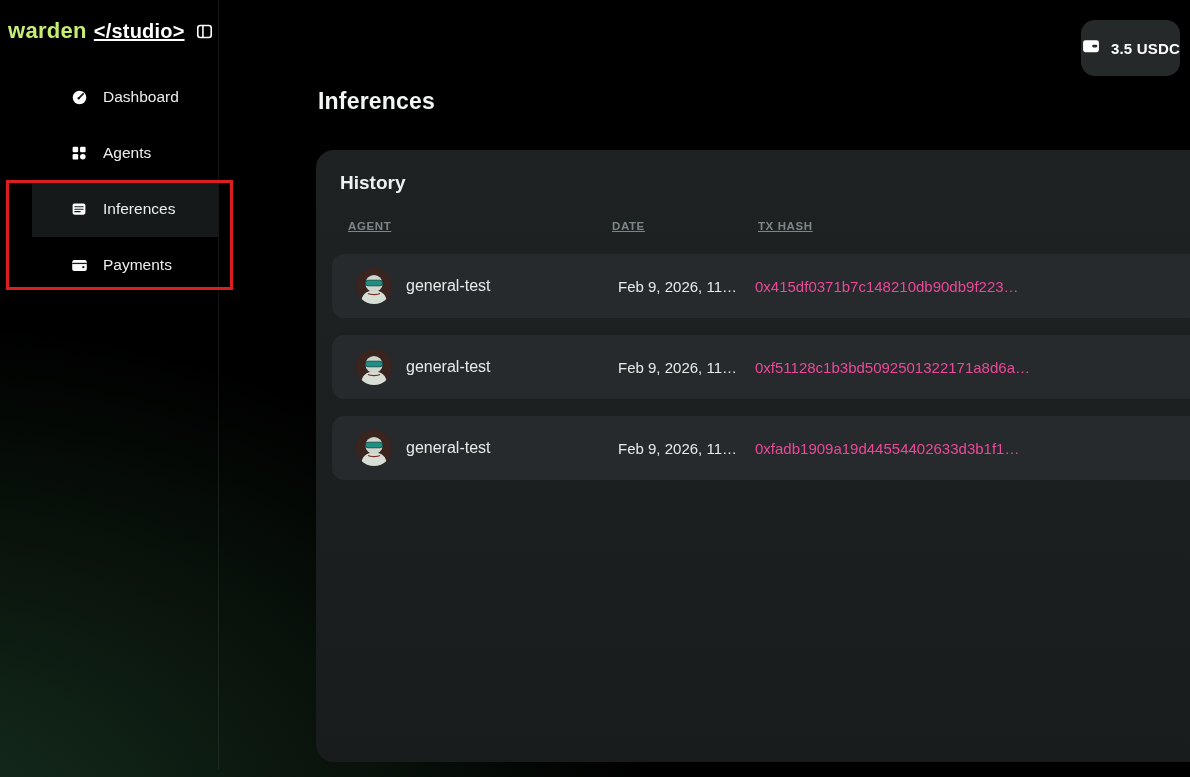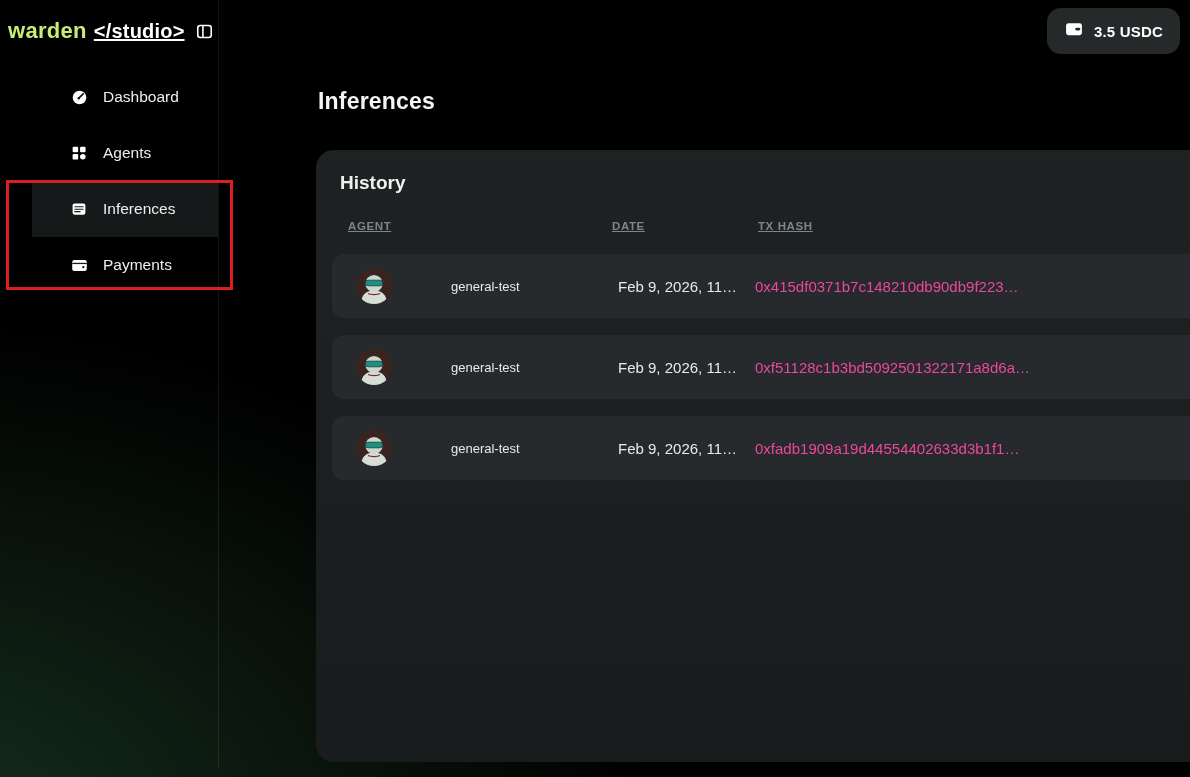--- a/index.html
+++ b/index.html
@@ -17,21 +17,21 @@
   .logo .panel-toggle { margin-left:3px; display:flex; align-items:center; cursor:pointer; }
   .nav { position:absolute; top:69px; left:0; right:0;padding-left:32px; }
   .nav-item { height:56px; display:flex; align-items:center; gap:14px; padding-left:37px; font-size:15.5px; color:#eceeed; cursor:pointer; }
   .nav-item.active { background:#15191a; }
   .nav-icon { width:20px; height:20px; display:flex; align-items:center; justify-content:center; flex:0 0 auto; }
 
   
   .annotation-box { position:absolute; left:6px; top:180px; width:227px; height:110px; border:3px solid #d91f1f; pointer-events:none; }
 
   
-  .wallet-chip { position:absolute; top:8px; right:10px; height:46px; border-radius:14px; background:#26292a; display:flex; align-items:center; gap:10px; padding:0 17px; cursor:pointer; }
+  .wallet-chip { position:absolute; top:20px; right:10px; height:56px; border-radius:14px; background:#26292a; display:flex; align-items:center; gap:10px; padding:0 0; cursor:pointer; }
   .wallet-chip .balance { color:#fff; font-size:15px; font-weight:700; letter-spacing:0.2px; }
 
   
   .page-title { position:absolute; left:318px; top:88px; font-size:23px; font-weight:700; color:#f3f5f4; letter-spacing:0.2px; }
 
   .history-card {
     position:absolute; left:316px; top:150px; width:942px; height:612px; border-radius:18px;
     background: linear-gradient(180deg, #1e2223 0%, #1a1e1f 70%, #181c1d 100%);
   }
   .history-title { position:absolute; left:24px; top:22px; font-size:19px; font-weight:700; color:#eef1f0; }
@@ -40,21 +40,21 @@
   .col-date  { width:146px; }
   .col-tx    { flex:1; }
 
   .history-rows { position:absolute; top:104px; left:16px; right:23px; display:flex; flex-direction:column; gap:17px; }
   .history-row {
     height:64px; border-radius:12px; background:#262a2c;
     display:flex; align-items:center; padding-left:24px; cursor:pointer;
   }
   .cell-agent { display:flex; align-items:center; gap:14px; width:262px; }
   .avatar { width:36px; height:36px; border-radius:50%; overflow:hidden; flex:0 0 auto; background:#3a2420; }
-  .agent-name { font-size:13px; color:#e8eaea;margin-left:45px; }
+  .agent-name { font-size:16px; color:#e8eaea; }
   .cell-date { width:137px; font-size:15px; color:#e8eaea; }
   .cell-tx { flex:1; font-size:15px; color:#ec4899; white-space:nowrap; overflow:hidden; }
 </style>
 </head>
 <body>
 
 <div class="app">
 
   <div class="sidebar">
     <div class="logo">

